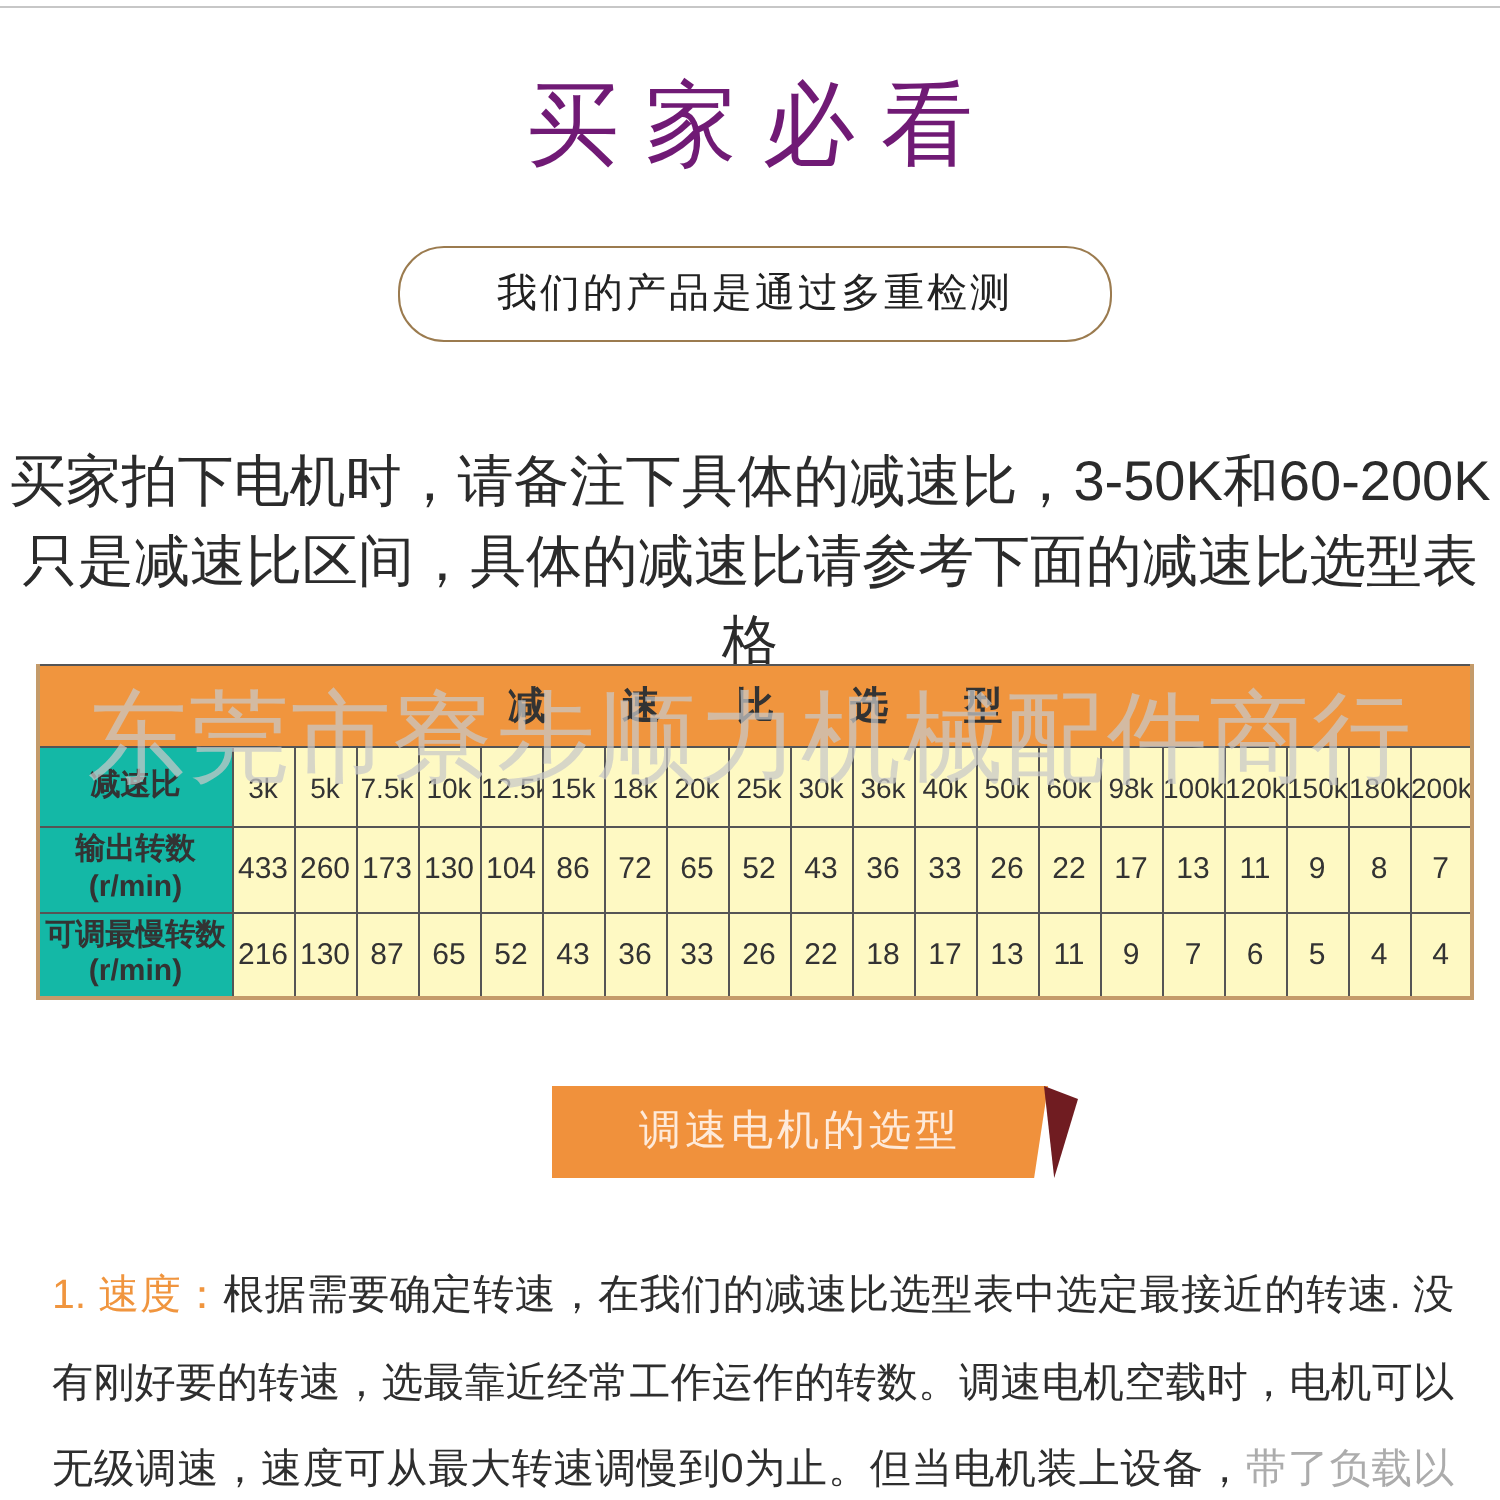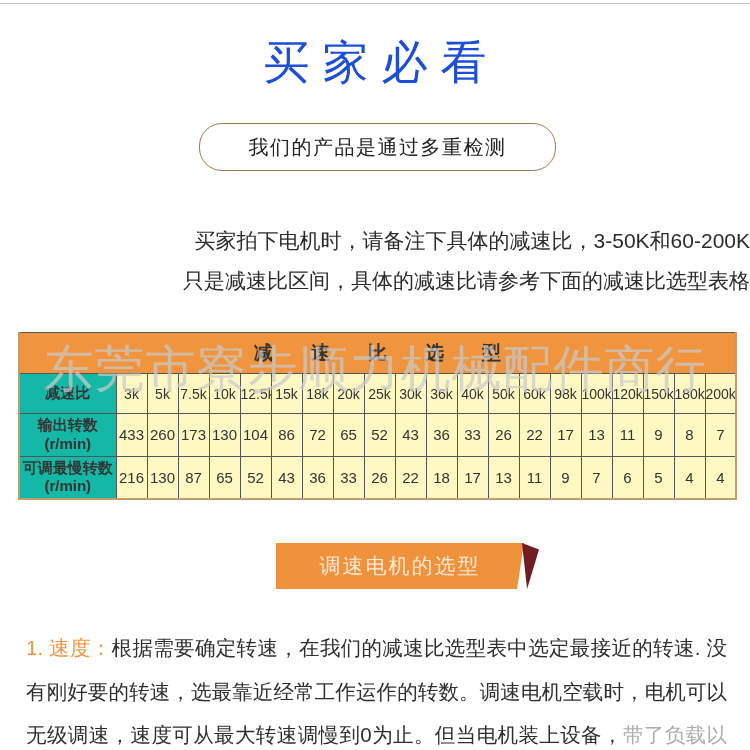--- a/index.html
+++ b/index.html
@@ -8,31 +8,31 @@
     position:relative; width:750px; height:750px; background:#ffffff;
     font-family:"Liberation Sans", sans-serif; overflow:hidden;
   }
   .top-hairline {
     position:absolute; top:3px; left:0; width:750px; height:1px;
     background:#c7c7c7;
   }
   .main-title {
     position:absolute; top:32px; left:0; width:750px;
     text-align:center; font-size:46px; font-weight:500;
-    letter-spacing:13px; text-indent:13px; color:#1d4ed8;
+    letter-spacing:13px; text-indent:13px; color:#701a75;
   }
   .badge-box {
     position:absolute; top:123px; left:199px; width:357px; height:48px;
     border:1px solid #9B7B4F; border-radius:23px;
     text-align:center; line-height:46px;
     font-size:20px; letter-spacing:1.5px; color:#222222;
   }
   .intro {
     position:absolute; top:221px; left:0; width:750px;
-    text-align:right; font-size:21px; line-height:40px; color:#2b2b2b;
+    text-align:center; font-size:28px; line-height:40px; color:#2b2b2b;
   }
   .table-wrap { position:absolute; top:332px; left:18px; width:717px; }
   table.ratio-table {
     width:717px; border-collapse:collapse; table-layout:fixed;
     border:2px solid #C49B6A; border-top:1px solid #6b6b6b;
   }
   table.ratio-table td, table.ratio-table th {
     border:1px solid #555555; text-align:center; vertical-align:middle;
     color:#333333; overflow:hidden;
   }

